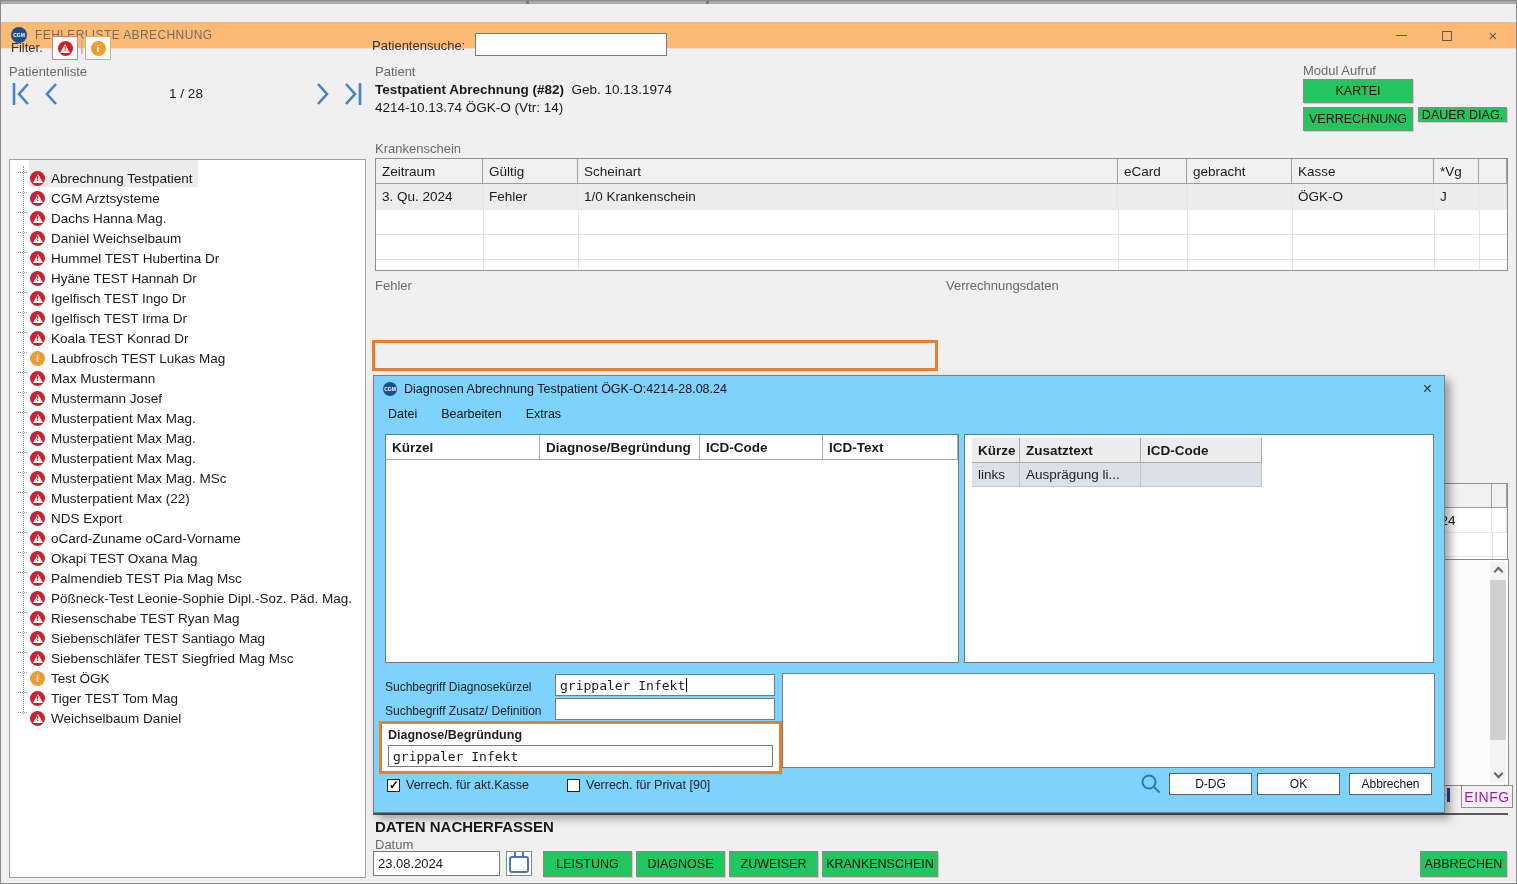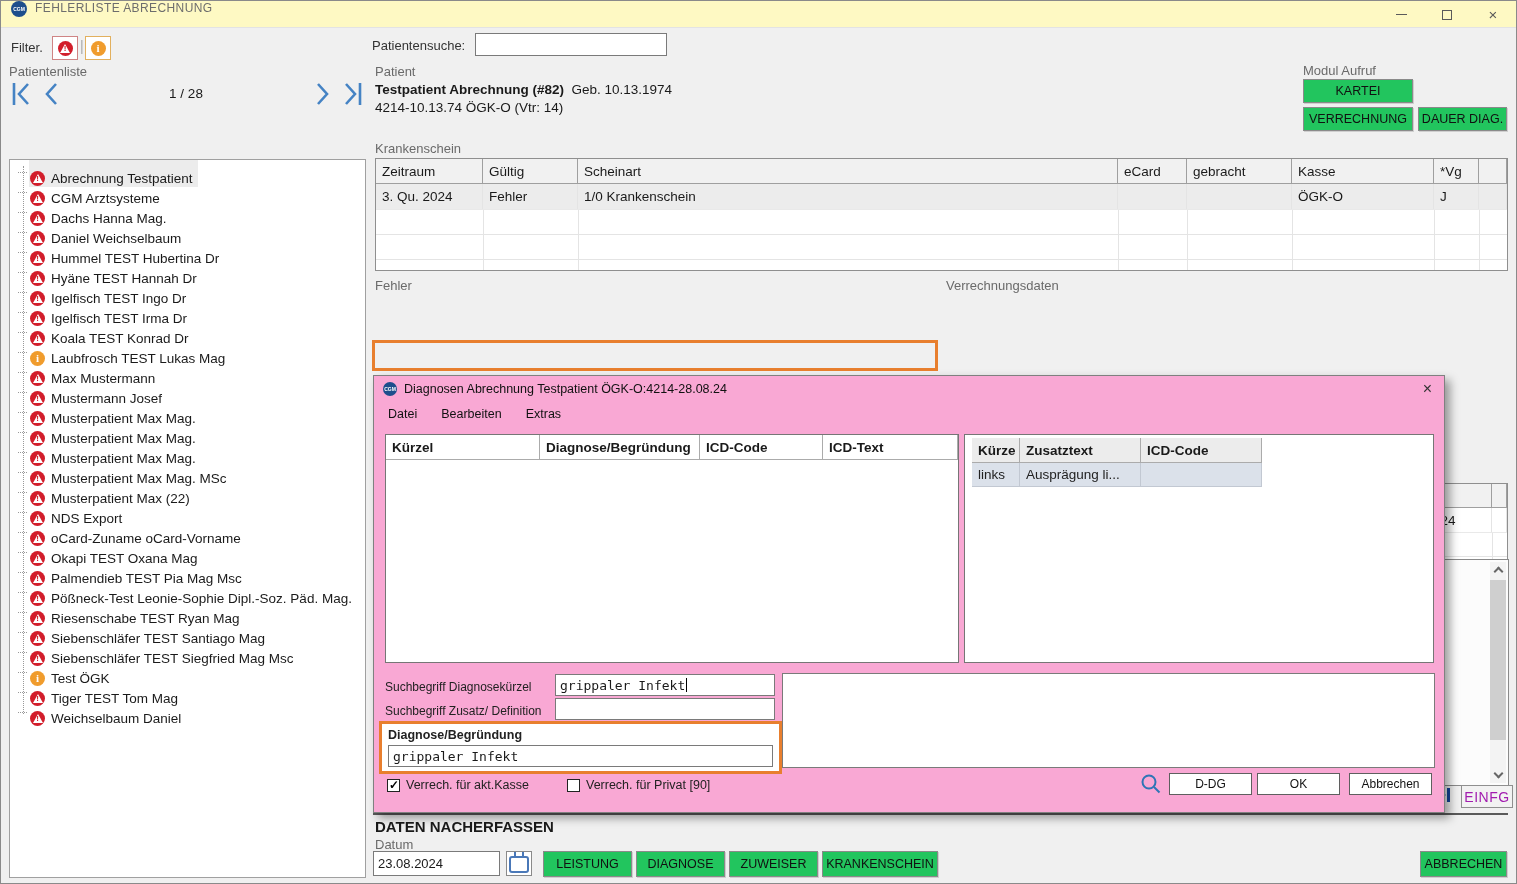--- a/index.html
+++ b/index.html
@@ -7,22 +7,22 @@
     font-family:"Liberation Sans",sans-serif;color:#1a1a1a;overflow:hidden;
     border:1px solid #8a8a8a;box-sizing:border-box;}
   *{box-sizing:border-box;}
   .abs{position:absolute;}
 
   
   .topstrip{left:0;top:0;width:100%;height:3px;background:#a9a9a9;}
   .topstrip i{position:absolute;top:0;width:3px;height:3px;background:#7c7c7c;}
 
   
-  .titlebar{left:0;top:0;width:100%;height:27px;background:#fef9c3;border-bottom:1px solid #e3e3e3;
-    display:flex;padding-left:10px;}
+  .titlebar{left:0;top:21px;width:100%;height:27px;background:#fdba74;border-bottom:1px solid #e3e3e3;
+    display:flex;align-items:center;padding-left:10px;}
   .cgm-logo{width:16px;height:16px;border-radius:50%;background:#1d4e8c;color:#fff;
     font:bold 5px "Liberation Sans",sans-serif;display:flex;align-items:center;justify-content:center;flex:none;}
   .title-text{margin-left:8px;font-size:12px;color:#6d6d6d;letter-spacing:.4px;}
   .winctl{position:absolute;top:0;height:27px;width:46px;display:flex;align-items:center;justify-content:center;color:#5a5a5a;}
   .ctl-min{right:92px;} .ctl-max{right:46px;} .ctl-close{right:0;}
   .glyph-min{width:11px;height:1px;background:#5a5a5a;}
   .glyph-max{width:10px;height:10px;border:1px solid #5a5a5a;}
   .glyph-close{font-size:15px;line-height:1;color:#5a5a5a;}
 
   
@@ -73,21 +73,21 @@
   .filler .vl{position:absolute;top:0;bottom:0;width:1px;background:#e4e4e4;}
   .hgrid25{background-image:repeating-linear-gradient(to bottom,#fff 0px,#fff 24px,#e4e4e4 24px,#e4e4e4 25px);}
   .hgrid24{background-image:repeating-linear-gradient(to bottom,#fff 0px,#fff 23px,#e4e4e4 23px,#e4e4e4 24px);}
 
   .hl-box{border:3px solid #e87f2e;position:absolute;pointer-events:none;}
 
   
   .nav svg{display:block;}
 
   
-  .dialog{left:372px;top:374px;width:1072px;height:438px;background:#f9a8d4;border:1px solid #808080;
+  .dialog{left:372px;top:374px;width:1072px;height:438px;background:#7dd3fc;border:1px solid #808080;
     box-shadow:5px 5px 9px rgba(0,0,0,.38);}
   .dlg-title{height:26px;display:flex;align-items:center;padding-left:9px;font-size:12.5px;color:#111;}
   .dlg-close{position:absolute;right:12px;top:4px;font-size:16px;color:#333;}
   .menubar{height:24px;display:flex;align-items:center;gap:24px;padding-left:14px;font-size:12.5px;color:#111;}
   .dtbl{border:1px solid #767676;background:#fff;position:absolute;}
   .dtbl .hd{display:flex;border-bottom:1px solid #ababab;}
   .dtbl .hd .tcell{font-weight:bold;border-right:1px solid #ababab;background:#fff;height:24px;font-size:13.5px;}
   .rgrid .hd .tcell{background:#ececec;}
   .rgrid .bd .tcell{background:#dbe1ea;border-right:1px solid #c2c8d2;border-bottom:1px solid #c2c8d2;height:24px;font-size:13.5px;color:#222;}
   .flabel{font-size:12px;color:#222;}
@@ -183,21 +183,21 @@
 
   <span class="abs lbl" style="left:374px;top:63px;">Patient</span>
   <div class="abs" style="left:374px;top:81px;font-size:13.5px;">
     <span class="bold">Testpatient Abrechnung (#82)</span>&nbsp;&nbsp;<span>Geb. 10.13.1974</span>
   </div>
   <div class="abs" style="left:374px;top:99px;font-size:13.5px;">4214-10.13.74 ÖGK-O (Vtr: 14)</div>
 
   <span class="abs lbl" style="left:1302px;top:62px;">Modul Aufruf</span>
   <div class="abs btn" style="left:1302px;top:78px;width:110px;height:24px;">KARTEI</div>
   <div class="abs btn" style="left:1302px;top:106px;width:110px;height:24px;">VERRECHNUNG</div>
-  <div class="abs btn" style="left:1417px;top:106px;width:89px;height:24px;">DAUER DIAG.</div>
+  <div class="abs btn" style="left:1417px;top:106px;width:89px;height:15px;">DAUER DIAG.</div>
 
   <div class="abs plist">
     <div class="tree-vline"></div>
     <ul>
 
         <li>
           <span class="dots"></span>
           <span class="rowbox selected">
             <span class="p-icon"></span>
             <span>Abrechnung Testpatient</span>

